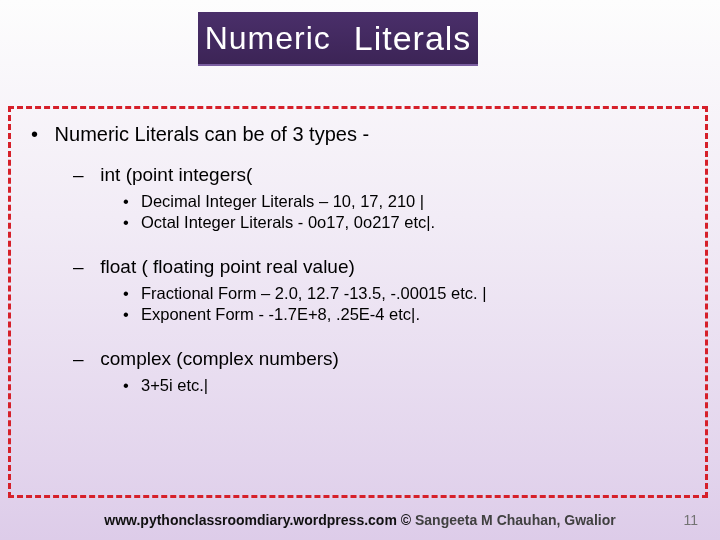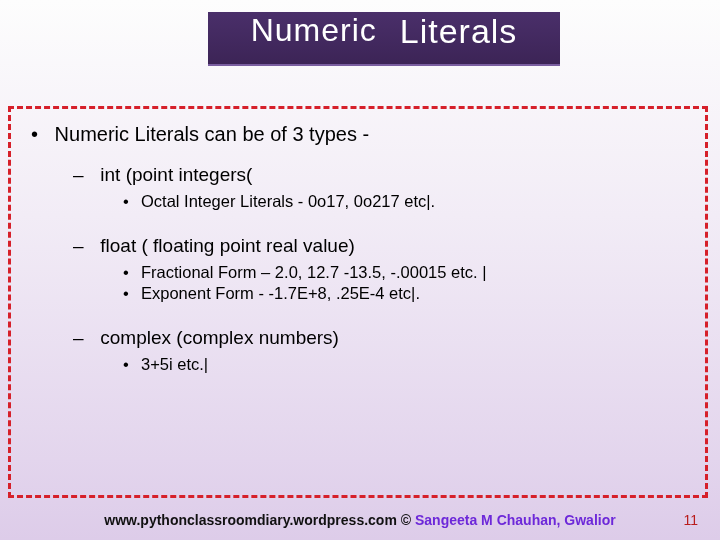--- a/index.html
+++ b/index.html
@@ -6,29 +6,30 @@
   html, body { width: 720px; height: 540px; }
   body {
     background: linear-gradient(180deg, #fdfdfd 0%, #f2ecf6 40%, #e3d5ed 85%, #ddcce9 100%);
     font-family: "Arial", "Helvetica", sans-serif;
     position: relative;
     color: #000;
   }
   .title-box {
     position: absolute;
     top: 12px;
-    left: 208px;
-    width: 352px;
+    left: 198px;
+    width: 280px;
     height: 54px;
     background: linear-gradient(180deg, #4a2f6a 0%, #3c2456 100%);
     border-bottom: 2px solid #7a5ea0;
     color: #fff;
     font-size: 32px;
     letter-spacing: 1px;
     display: flex;
+    align-items: center;
     justify-content: center;
     font-family: "Trebuchet MS", "Arial", sans-serif;
   }
   .title-word2 { margin-left: 23px; font-size: 34px; }
   .dashed-box {
     position: absolute;
     top: 106px;
     left: 8px;
     width: 700px;
     height: 392px;
@@ -45,27 +46,27 @@
   .footer {
     position: absolute;
     bottom: 12px;
     left: 0;
     width: 100%;
     text-align: center;
     font-size: 14px;
     font-weight: bold;
     color: #111;
   }
-  .footred { color: #6d28d9; }
+  .footred { color: #404040; }
   .pagenum {
     position: absolute;
     right: 22px;
     bottom: 12px;
     font-size: 14px;
-    color: #b91c1c;
+    color: #737373;
   }
 </style>
 </head>
 <body>
 
 <div class="title-box">
   <span>Numeric</span>
   <span class="title-word2">Literals</span>
 </div>
 
@@ -73,20 +74,21 @@
 
   <div class="b1">
     <span class="bul">•</span>
     <span>Numeric Literals  can be of 3 types -</span>
   </div>
 
   <div class="b2">
     <span class="dash">–</span>
     <span>int (point integers(</span>
   </div>
+  <div class="b3"><span class="dot">•</span><span>Decimal Integer Literals – 10, 17, 210 |</span></div>
   <div class="b3"><span class="dot">•</span><span>Octal Integer Literals  - 0o17, 0o217 etc|.</span></div>
 
   <div class="sep"></div>
 
   <div class="b2">
     <span class="dash">–</span>
     <span>float ( floating point real value)</span>
   </div>
   <div class="b3"><span class="dot">•</span><span>Fractional Form – 2.0, 12.7 -13.5, -.00015 etc. |</span></div>
   <div class="b3"><span class="dot">•</span><span>Exponent Form - -1.7E+8, .25E-4 etc|.</span></div>

